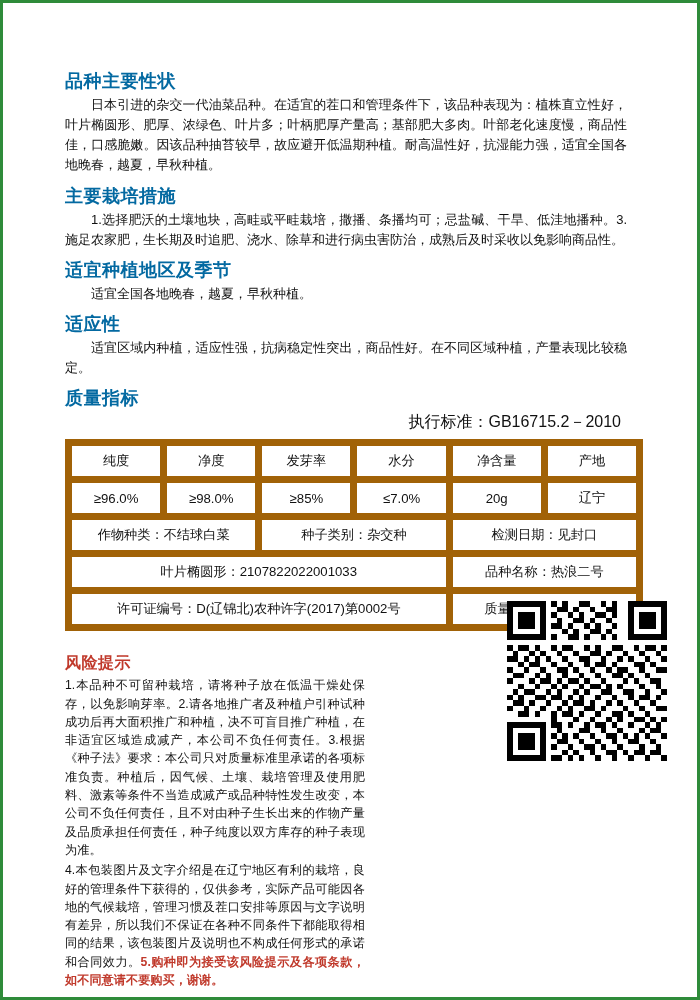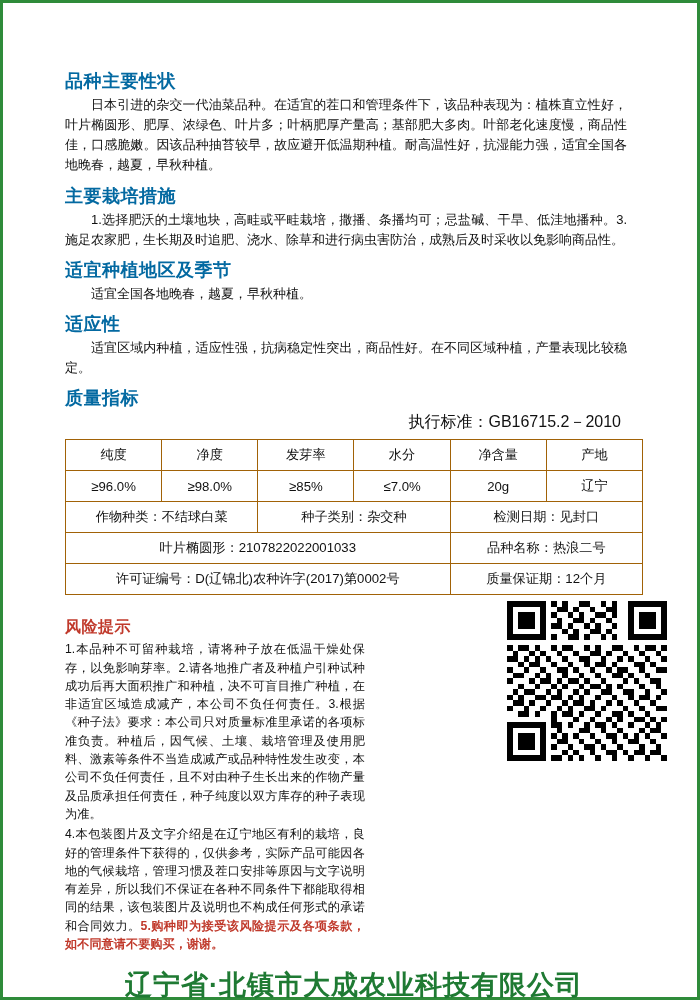--- a/index.html
+++ b/index.html
@@ -59,21 +59,21 @@
     padding-right: 22px;
   }
   table.spec {
     border-collapse: collapse;
     width: 100%;
     margin-top: 2px;
     margin-bottom: 4px;
     table-layout: fixed;
   }
   table.spec td {
-    border: 1px solid #a16207;
+    border: 7px solid #a16207;
     text-align: center;
     font-size: 13.2px;
     padding: 5px 2px;
     height: 20px;
   }
   .risk-text {
     font-size: 12.2px;
     line-height: 1.5;
     text-align: justify;
     margin: 2px 0 0 0;

